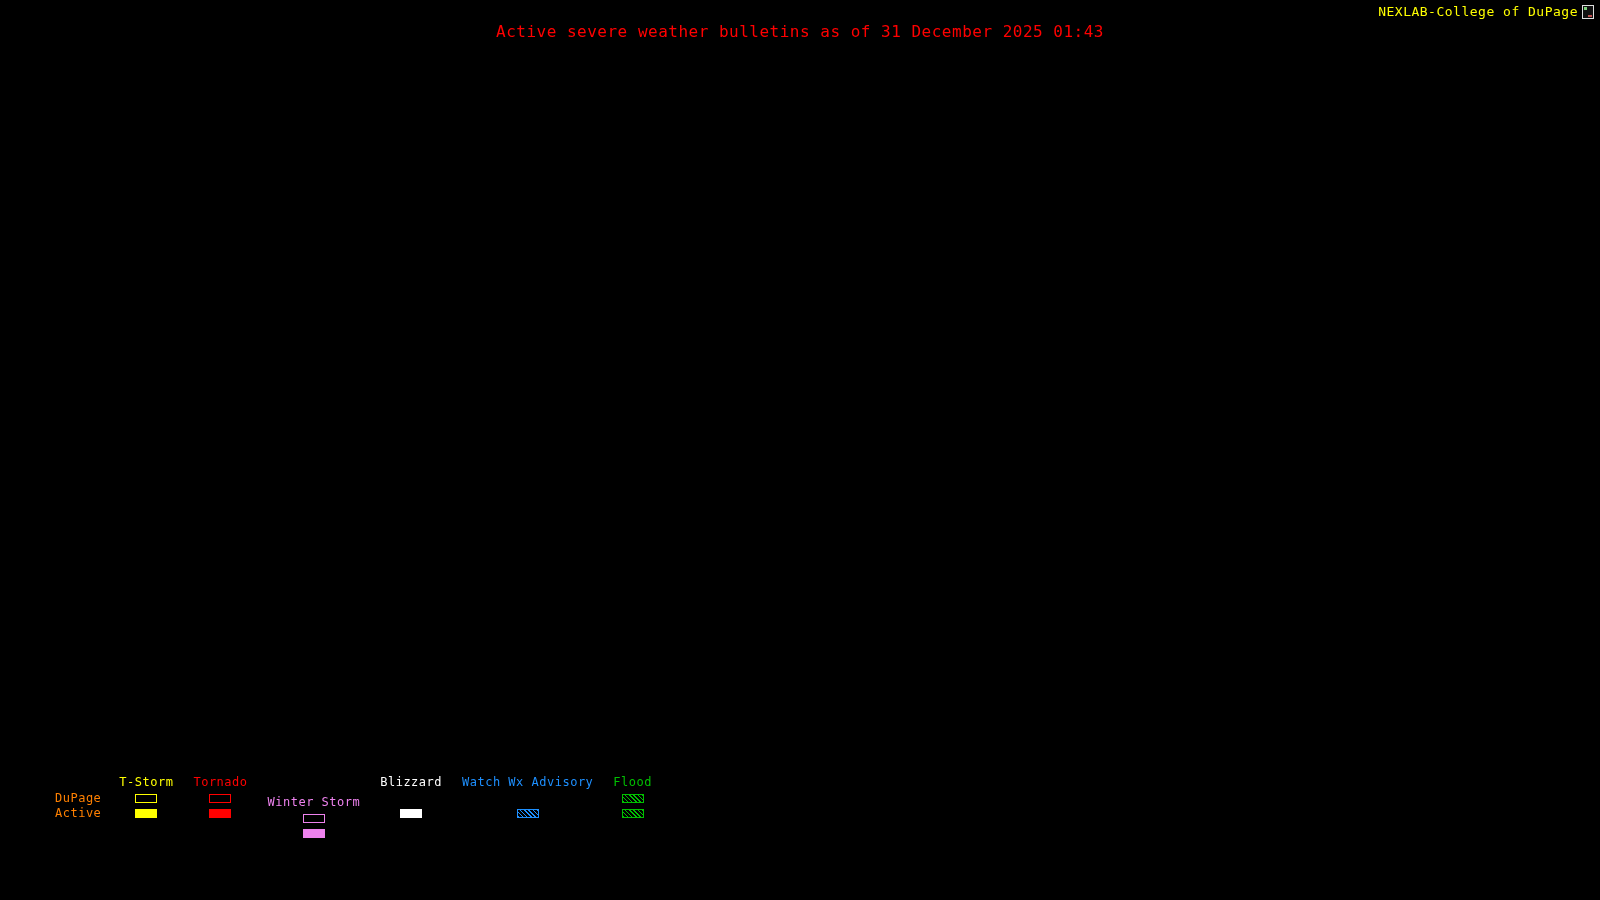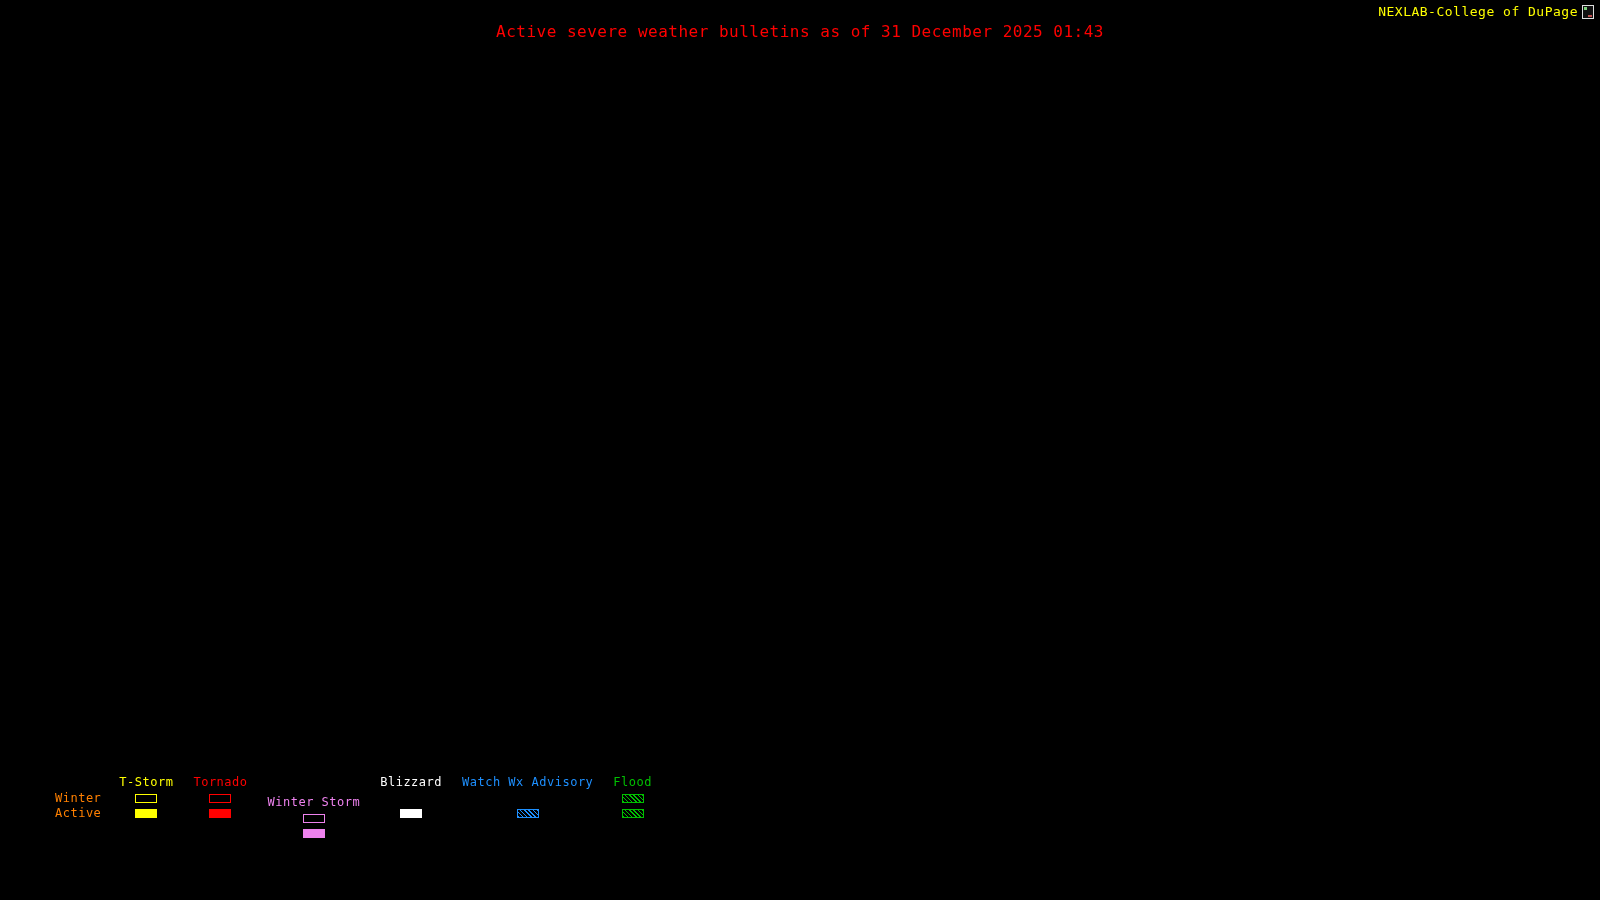--- a/index.html
+++ b/index.html
@@ -135,21 +135,21 @@
 <div class="title">Active severe weather bulletins as of 31 December 2025 01:43</div>
 
 <div class="brand-wrap">
   <span class="brand">NEXLAB-College of DuPage</span>
   <span class="brand-icon"></span>
 </div>
 
 <div class="legend">
   <div class="legend-labels">
     <div class="spacer"></div>
-    <div class="row-label">Winter</div>
+    <div class="row-label">DuPage</div>
     <div class="row-label">Active</div>
   </div>
   <div class="legend-columns" id="legend-columns">
       <div class="legend-col">
         <div class="legend-head" style="color: rgb(255, 255, 0);">T-Storm</div>
         <div class="legend-cell">
           <span class="swatch" style="border-color: rgb(255, 255, 0);"></span>
         </div>
         <div class="legend-cell">
           <span class="swatch" style="border-color: rgb(255, 255, 0); background: rgb(255, 255, 0);"></span>

